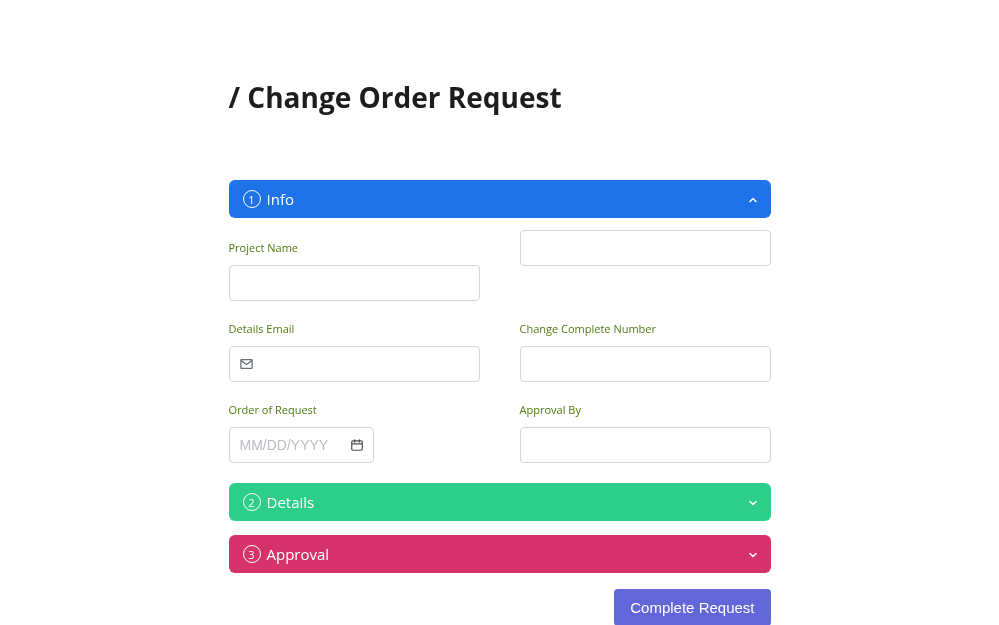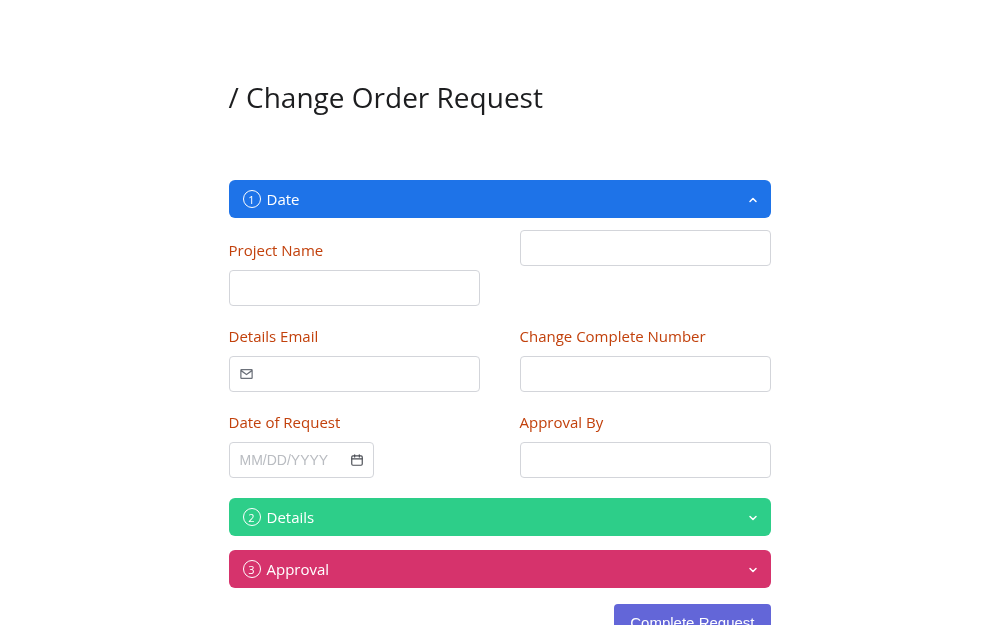--- a/index.html
+++ b/index.html
@@ -11,21 +11,21 @@
       height: 625px;
       padding: 0;
     }
     .container {
       max-width: 770px;
       margin: 0 auto;
       padding: 0 114px;
     }
     .page-title {
       font-size: 28px;
-      font-weight: 400;
+      font-weight: 700;
       color: #1c1d1f;
       padding-top: 78px;
       padding-bottom: 12px;
       letter-spacing: 0;
     }
     .accordion {
       margin-top: 52px;
     }
     .panel-header {
       display: flex;
@@ -67,22 +67,22 @@
       display: grid;
       grid-template-columns: 1fr 1fr;
       column-gap: 40px;
       row-gap: 10px;
       padding-top: 12px;
       padding-bottom: 4px;
     }
     .form-group { display: flex; flex-direction: column; }
     .form-group.narrow .input-wrap { max-width: 145px; }
     .label {
-      font-size: 15px;
-      color: #c2410c;
+      font-size: 11px;
+      color: #4d7c0f;
       margin-bottom: 10px;
       margin-top: 10px;
     }
     .input-wrap {
       position: relative;
       display: flex;
       align-items: center;
     }
     .input {
       width: 100%;
@@ -134,21 +134,21 @@
 <body>
 
 <div class="container">
   <h1 class="page-title">/ Change Order Request</h1>
 
   <div class="accordion">
 
     <div class="panel-header panel-info">
       <div class="left">
         <span class="step-circle">1</span>
-        <span>Date</span>
+        <span>Info</span>
       </div>
       <span class="chevron">
         <svg width="12" height="12" viewBox="0 0 24 24" fill="none" stroke="#fff" stroke-width="3" stroke-linecap="round" stroke-linejoin="round">
             <polyline points="18 15 12 9 6 15"></polyline>
           </svg>
       </span>
     </div>
 
     <div class="form-body">
       <div class="form-group">
@@ -173,21 +173,21 @@
           <input class="input with-left-icon" type="text" value="" style="">
         </div>
       </div>
       <div class="form-group">
         <label class="label">Change Complete Number</label>
         <div class="input-wrap">
           <input class="input" type="text" value="" style="">
         </div>
       </div>
       <div class="form-group narrow">
-        <label class="label">Date of Request</label>
+        <label class="label">Order of Request</label>
         <div class="input-wrap">
           <input class="input with-right-icon" type="text" placeholder="MM/DD/YYYY" style="">
           <span class="icon-right">
             <svg width="14" height="14" viewBox="0 0 24 24" fill="none" stroke="#4b4e55" stroke-width="2" stroke-linecap="round" stroke-linejoin="round">
                 <rect x="3" y="5" width="18" height="16" rx="2"></rect>
                 <line x1="3" y1="10" x2="21" y2="10"></line>
                 <line x1="8" y1="3" x2="8" y2="7"></line>
                 <line x1="16" y1="3" x2="16" y2="7"></line>
               </svg>
           </span>

